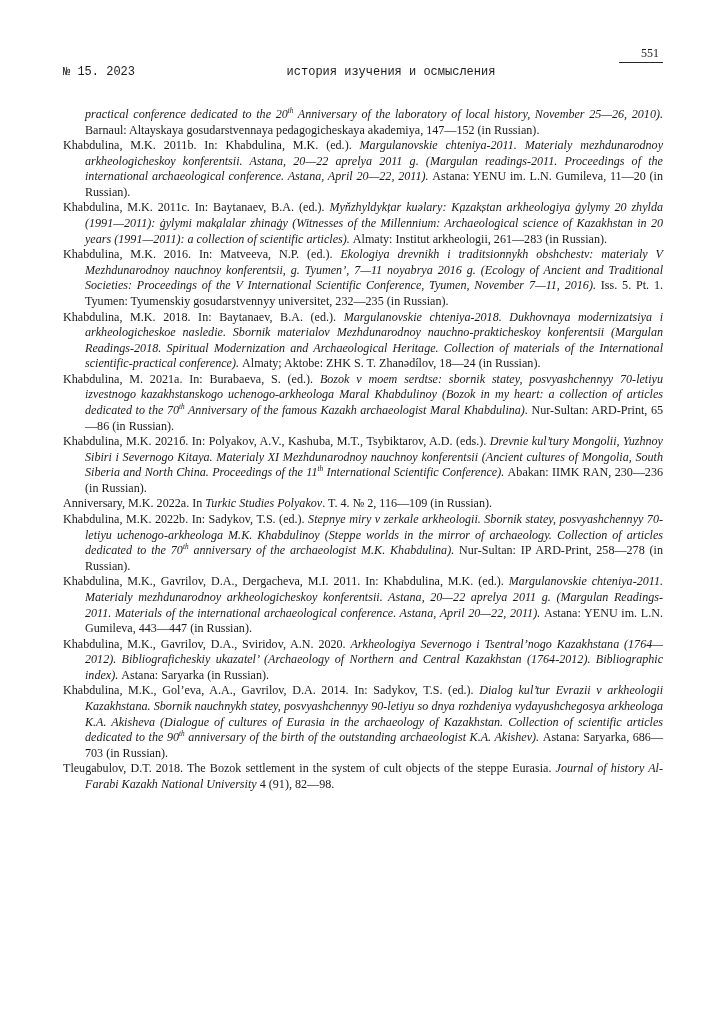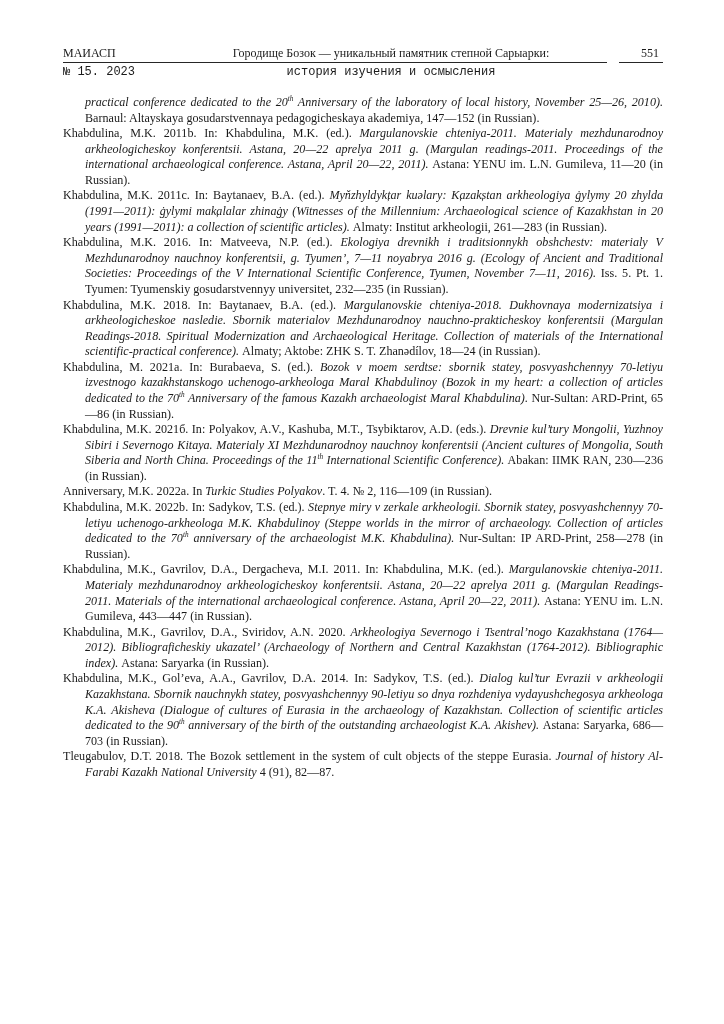--- a/index.html
+++ b/index.html
@@ -44,21 +44,21 @@
     display: grid;
     grid-template-columns: 112px 1fr 56px;
     padding-top: 2px;
     font-family: Liberation Mono, monospace;
   }
   .hdr-issue { text-align: left; }
   .hdr-t2 { text-align: center; }
   .refs {
     position: absolute;
     left: 63px;
-    top: 95px;
+    top: 107px;
     width: 600px;
   }
   p.ref {
     margin: 0;
     font-size: 12.1px;
     line-height: 15.58px;
     text-align: justify;
     padding-left: 22px;
     text-indent: -22px;
   }
@@ -68,39 +68,35 @@
     font-size: 0.6em;
     vertical-align: super;
     line-height: 0;
   }
 </style>
 </head>
 <body>
 
 <div class="page">
   <div class="hdr">
-    <div class="hdr-main">
-      <span class="hdr-abbr">МАИАСП</span>
-      <span class="hdr-t1">Городище Бозок — уникальный памятник степной Сарыарки:</span>
-    </div>
     <div class="hdr-page">551</div>
     <div class="hdr-sub">
       <span class="hdr-issue">№ 15. 2023</span>
       <span class="hdr-t2">история изучения и осмысления</span>
       <span></span>
     </div>
   </div>
   <div class="refs">
       <p class="ref cont"><span class="it">practical conference dedicated to the 20</span><span class="it sup">th</span><span class="it"> Anniversary of the laboratory of local history, November 25—26, 2010). </span><span class="">Barnaul: Altayskaya gosudarstvennaya pedagogicheskaya akademiya, 147—152 (in Russian).</span></p>
       <p class="ref"><span class="">Khabdulina, M.K. 2011b. In: Khabdulina, M.K. (ed.). </span><span class="it">Margulanovskie chteniya-2011. Materialy mezhdunarodnoy arkheologicheskoy konferentsii. Astana, 20—22 aprelya 2011 g. (Margulan readings-2011. Proceedings of the international archaeological conference. Astana, April 20—22, 2011). </span><span class="">Astana: YENU im. L.N. Gumileva, 11—20 (in Russian).</span></p>
       <p class="ref"><span class="">Khabdulina, M.K. 2011c. In: Baytanaev, B.A. (ed.). </span><span class="it">Myňzhyldyk̦tar kuəlary: K̦azak̦stan arkheologiya ġylymy 20 zhylda (1991—2011): ġylymi mak̦alalar zhinaġy (Witnesses of the Millennium: Archaeological science of Kazakhstan in 20 years (1991—2011): a collection of scientific articles). </span><span class="">Almaty: Institut arkheologii, 261—283 (in Russian).</span></p>
       <p class="ref"><span class="">Khabdulina, M.K. 2016. In: Matveeva, N.P. (ed.). </span><span class="it">Ekologiya drevnikh i traditsionnykh obshchestv: materialy V Mezhdunarodnoy nauchnoy konferentsii, g. Tyumen’, 7—11 noyabrya 2016 g. (Ecology of Ancient and Traditional Societies: Proceedings of the V International Scientific Conference, Tyumen, November 7—11, 2016). </span><span class="">Iss. 5. Pt. 1. Tyumen: Tyumenskiy gosudarstvennyy universitet, 232—235 (in Russian).</span></p>
       <p class="ref"><span class="">Khabdulina, M.K. 2018. In: Baytanaev, B.A. (ed.). </span><span class="it">Margulanovskie chteniya-2018. Dukhovnaya modernizatsiya i arkheologicheskoe nasledie. Sbornik materialov Mezhdunarodnoy nauchno-prakticheskoy konferentsii (Margulan Readings-2018. Spiritual Modernization and Archaeological Heritage. Collection of materials of the International scientific-practical conference). </span><span class="">Almaty; Aktobe: ZHK S. T. Zhanədílov, 18—24 (in Russian).</span></p>
       <p class="ref"><span class="">Khabdulina, M. 2021a. In: Burabaeva, S. (ed.). </span><span class="it">Bozok v moem serdtse: sbornik statey, posvyashchennyy 70-letiyu izvestnogo kazakhstanskogo uchenogo-arkheologa Maral Khabdulinoy (Bozok in my heart: a collection of articles dedicated to the 70</span><span class="it sup">th</span><span class="it"> Anniversary of the famous Kazakh archaeologist Maral Khabdulina). </span><span class="">Nur-Sultan: ARD-Print, 65—86 (in Russian).</span></p>
       <p class="ref"><span class="">Khabdulina, M.K. 2021б. In: Polyakov, A.V., Kashuba, M.T., Tsybiktarov, A.D. (eds.). </span><span class="it">Drevnie kul’tury Mongolii, Yuzhnoy Sibiri i Severnogo Kitaya. Materialy XI Mezhdunarodnoy nauchnoy konferentsii (Ancient cultures of Mongolia, South Siberia and North China. Proceedings of the 11</span><span class="it sup">th</span><span class="it"> International Scientific Conference). </span><span class="">Abakan: IIMK RAN, 230—236 (in Russian).</span></p>
       <p class="ref"><span class="">Anniversary, M.K. 2022a. In </span><span class="it">Turkic Studies Polyakov</span><span class="">. T. 4. № 2, 116—109 (in Russian).</span></p>
       <p class="ref"><span class="">Khabdulina, M.K. 2022b. In: Sadykov, T.S. (ed.). </span><span class="it">Stepnye miry v zerkale arkheologii. Sbornik statey, posvyashchennyy 70-letiyu uchenogo-arkheologa M.K. Khabdulinoy (Steppe worlds in the mirror of archaeology. Collection of articles dedicated to the 70</span><span class="it sup">th</span><span class="it"> anniversary of the archaeologist M.K. Khabdulina). </span><span class="">Nur-Sultan: IP ARD-Print, 258—278 (in Russian).</span></p>
       <p class="ref"><span class="">Khabdulina, M.K., Gavrilov, D.A., Dergacheva, M.I. 2011. In: Khabdulina, M.K. (ed.). </span><span class="it">Margulanovskie chteniya-2011. Materialy mezhdunarodnoy arkheologicheskoy konferentsii. Astana, 20—22 aprelya 2011 g. (Margulan Readings-2011. Materials of the international archaeological conference. Astana, April 20—22, 2011). </span><span class="">Astana: YENU im. L.N. Gumileva, 443—447 (in Russian).</span></p>
       <p class="ref"><span class="">Khabdulina, M.K., Gavrilov, D.A., Sviridov, A.N. 2020. </span><span class="it">Arkheologiya Severnogo i Tsentral’nogo Kazakhstana (1764—2012). Bibliograficheskiy ukazatel’ (Archaeology of Northern and Central Kazakhstan (1764-2012). Bibliographic index). </span><span class="">Astana: Saryarka (in Russian).</span></p>
       <p class="ref"><span class="">Khabdulina, M.K., Gol’eva, A.A., Gavrilov, D.A. 2014. In: Sadykov, T.S. (ed.). </span><span class="it">Dialog kul’tur Evrazii v arkheologii Kazakhstana. Sbornik nauchnykh statey, posvyashchennyy 90-letiyu so dnya rozhdeniya vydayushchegosya arkheologa K.A. Akisheva (Dialogue of cultures of Eurasia in the archaeology of Kazakhstan. Collection of scientific articles dedicated to the 90</span><span class="it sup">th</span><span class="it"> anniversary of the birth of the outstanding archaeologist K.A. Akishev). </span><span class="">Astana: Saryarka, 686—703 (in Russian).</span></p>
-      <p class="ref"><span class="">Tleugabulov, D.T. 2018. The Bozok settlement in the system of cult objects of the steppe Eurasia. </span><span class="it">Journal of history Al-Farabi Kazakh National University</span><span class=""> 4 (91), 82—87.</span></p>
+      <p class="ref"><span class="">Tleugabulov, D.T. 2018. The Bozok settlement in the system of cult objects of the steppe Eurasia. </span><span class="it">Journal of history Al-Farabi Kazakh National University</span><span class=""> 4 (91), 82—98.</span></p>
     </div>
 </div>
 
 </body></html>

